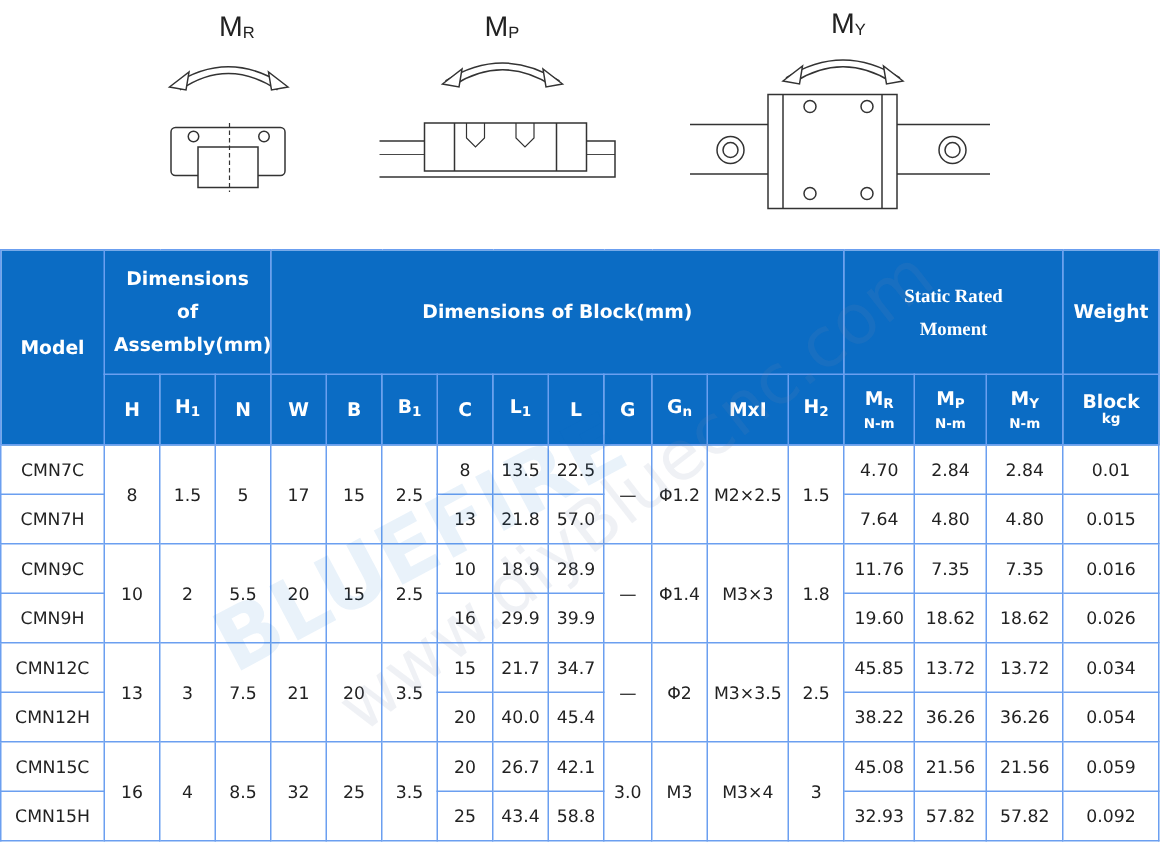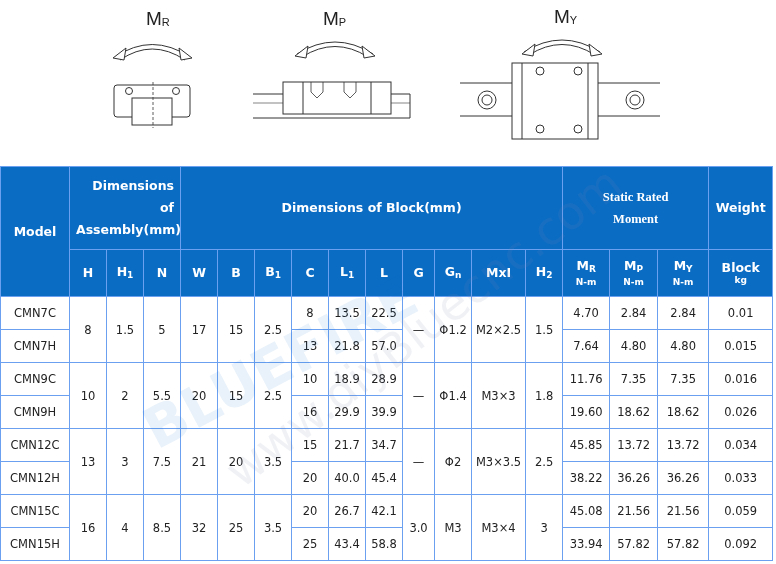--- a/index.html
+++ b/index.html
@@ -94,21 +94,21 @@
     <col style="width:54px">
       <col style="width:37px">
       <col style="width:47px">
       <col style="width:48px">
     <col style="width:51px">
       <col style="width:64px">
   </colgroup>
   <thead>
     <tr class="hrow1">
       <th rowspan="2">Model</th>
-      <th colspan="3" style="padding:0 6px;text-align:right;">Dimensions of Assembly(mm)</th>
+      <th colspan="3" style="padding:0 6px;">Dimensions of Assembly(mm)</th>
       <th colspan="10">Dimensions of Block(mm)</th>
       <th colspan="3" style="padding:0 18px;font-family:Liberation Serif, serif;">Static Rated Moment</th>
       <th>Weight</th>
     </tr>
     <tr class="hrow2">
       <th>H</th>
       <th><span>H</span><sub>1</sub></th>
       <th>N</th>
       <th>W</th>
       <th>B</th>
@@ -211,21 +211,21 @@
       <td>0.034</td>
     </tr>
     <tr>
       <td>CMN12H</td>
       <td>20</td>
       <td>40.0</td>
       <td>45.4</td>
       <td>38.22</td>
       <td>36.26</td>
       <td>36.26</td>
-      <td>0.033</td>
+      <td>0.054</td>
     </tr>
 
     <tr>
       <td>CMN15C</td>
       <td rowspan="2">16</td>
       <td rowspan="2">4</td>
       <td rowspan="2">8.5</td>
       <td rowspan="2">32</td>
       <td rowspan="2">25</td>
       <td rowspan="2">3.5</td>
@@ -239,21 +239,21 @@
       <td>45.08</td>
       <td>21.56</td>
       <td>21.56</td>
       <td>0.059</td>
     </tr>
     <tr>
       <td>CMN15H</td>
       <td>25</td>
       <td>43.4</td>
       <td>58.8</td>
-      <td>33.94</td>
+      <td>32.93</td>
       <td>57.82</td>
       <td>57.82</td>
       <td>0.092</td>
     </tr>
   </tbody>
 </table>
 
 <div class="watermark" style="left:130px;top:330px;font-size:56px;transform:rotate(-28deg);">BLUEFIRE</div>
 <div class="watermark" style="left:180px;top:300px;font-size:46px;font-weight:normal;transform:rotate(-38deg);color:rgba(120,140,170,0.12);">www.diyBluecnc.com</div>
 

